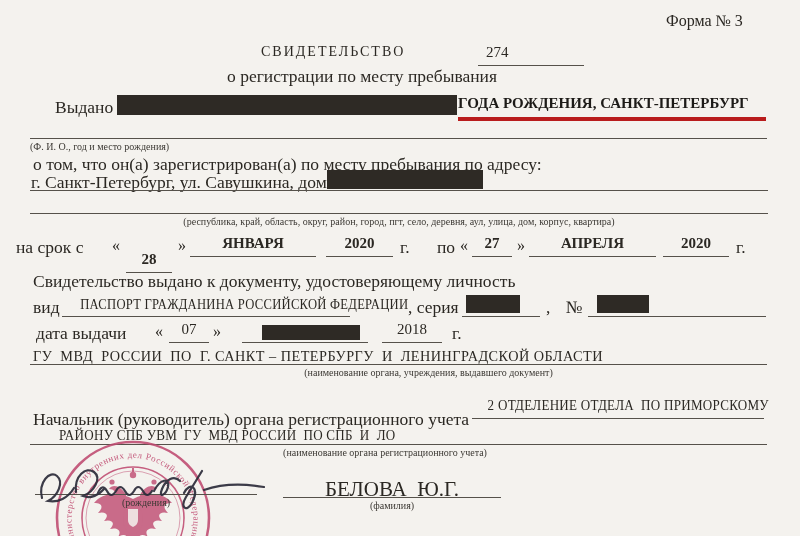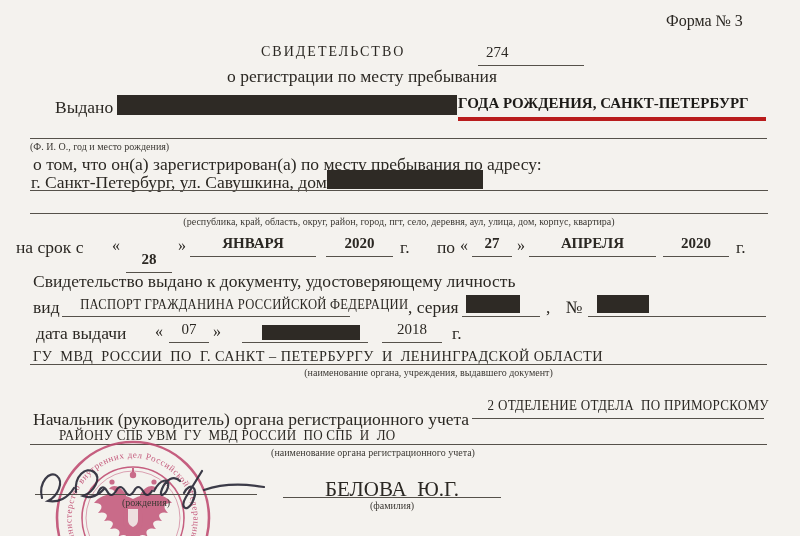--- a/index.html
+++ b/index.html
@@ -93,21 +93,21 @@
 <div class="abs small-cap" style="top:367px;left:60px;width:737px;text-align:center;">(наименование органа, учреждения, выдавшего документ)</div>
 
 <div class="abs main" style="top:398px;left:33px;margin-top:11px;">Начальник (руководитель) органа регистрационного учета</div>
 <div class="abs cell" style="top:396px;left:472px;width:292px;height:22px;">
   <span class="caps-c" style="font-size:14.5px;">2 ОТДЕЛЕНИЕ ОТДЕЛА  ПО ПРИМОРСКОМУ</span>
 </div>
 <div class="abs" style="top:426px;left:33px;margin-left:26px;">
   <span class="caps" style="font-size:14.5px;">РАЙОНУ СПБ УВМ  ГУ  МВД РОССИИ  ПО СПБ  И  ЛО</span>
 </div>
 <div class="abs hline" style="top:444px;left:30px;width:737px;"></div>
-<div class="abs small-cap" style="top:447px;left:0px;width:746px;text-align:center;">(наименование органа регистрационного учета)</div>
+<div class="abs small-cap" style="top:447px;left:0px;width:746px;text-align:center;padding-left:12px;">(наименование органа регистрационного учета)</div>
 
 <svg class="abs" style="top:437px;left:52px;" width="162" height="162" viewBox="0 0 162 162">
   <g stroke="#bf4a70" fill="none" opacity="0.88">
     <circle cx="81" cy="81" r="76" stroke-width="2.6"></circle>
     <circle cx="81" cy="81" r="51" stroke-width="1.6"></circle>
     <circle cx="81" cy="81" r="47" stroke-width="0.8" opacity="0.7"></circle>
   </g>
   <defs>
     <path id="ringPath" d="M 27.2 111.5 A 61 61 0 1 1 133.8 111.5"></path>
     <path id="botPath" d="M 24 101 A 59 59 0 0 0 138 101"></path>

